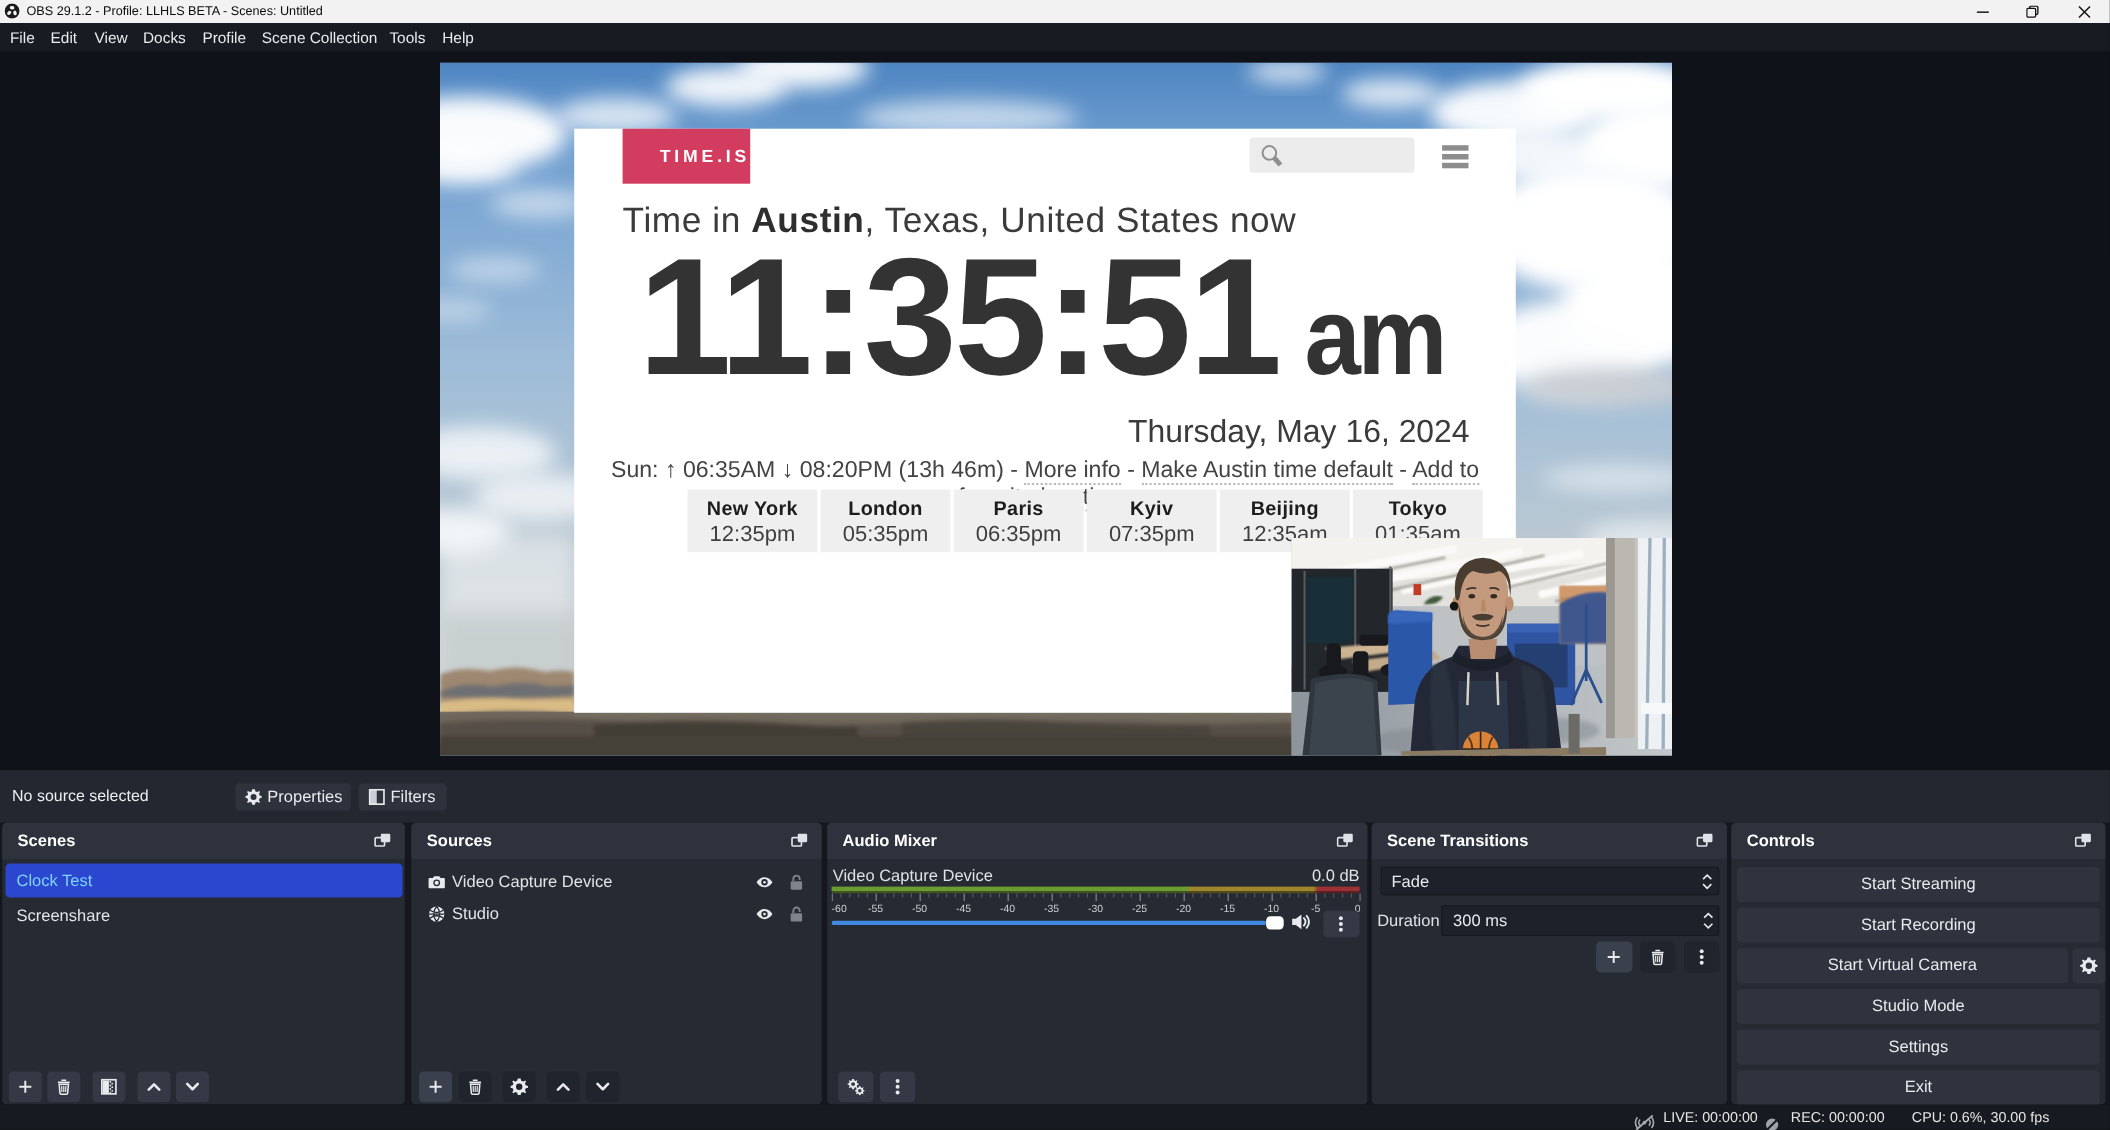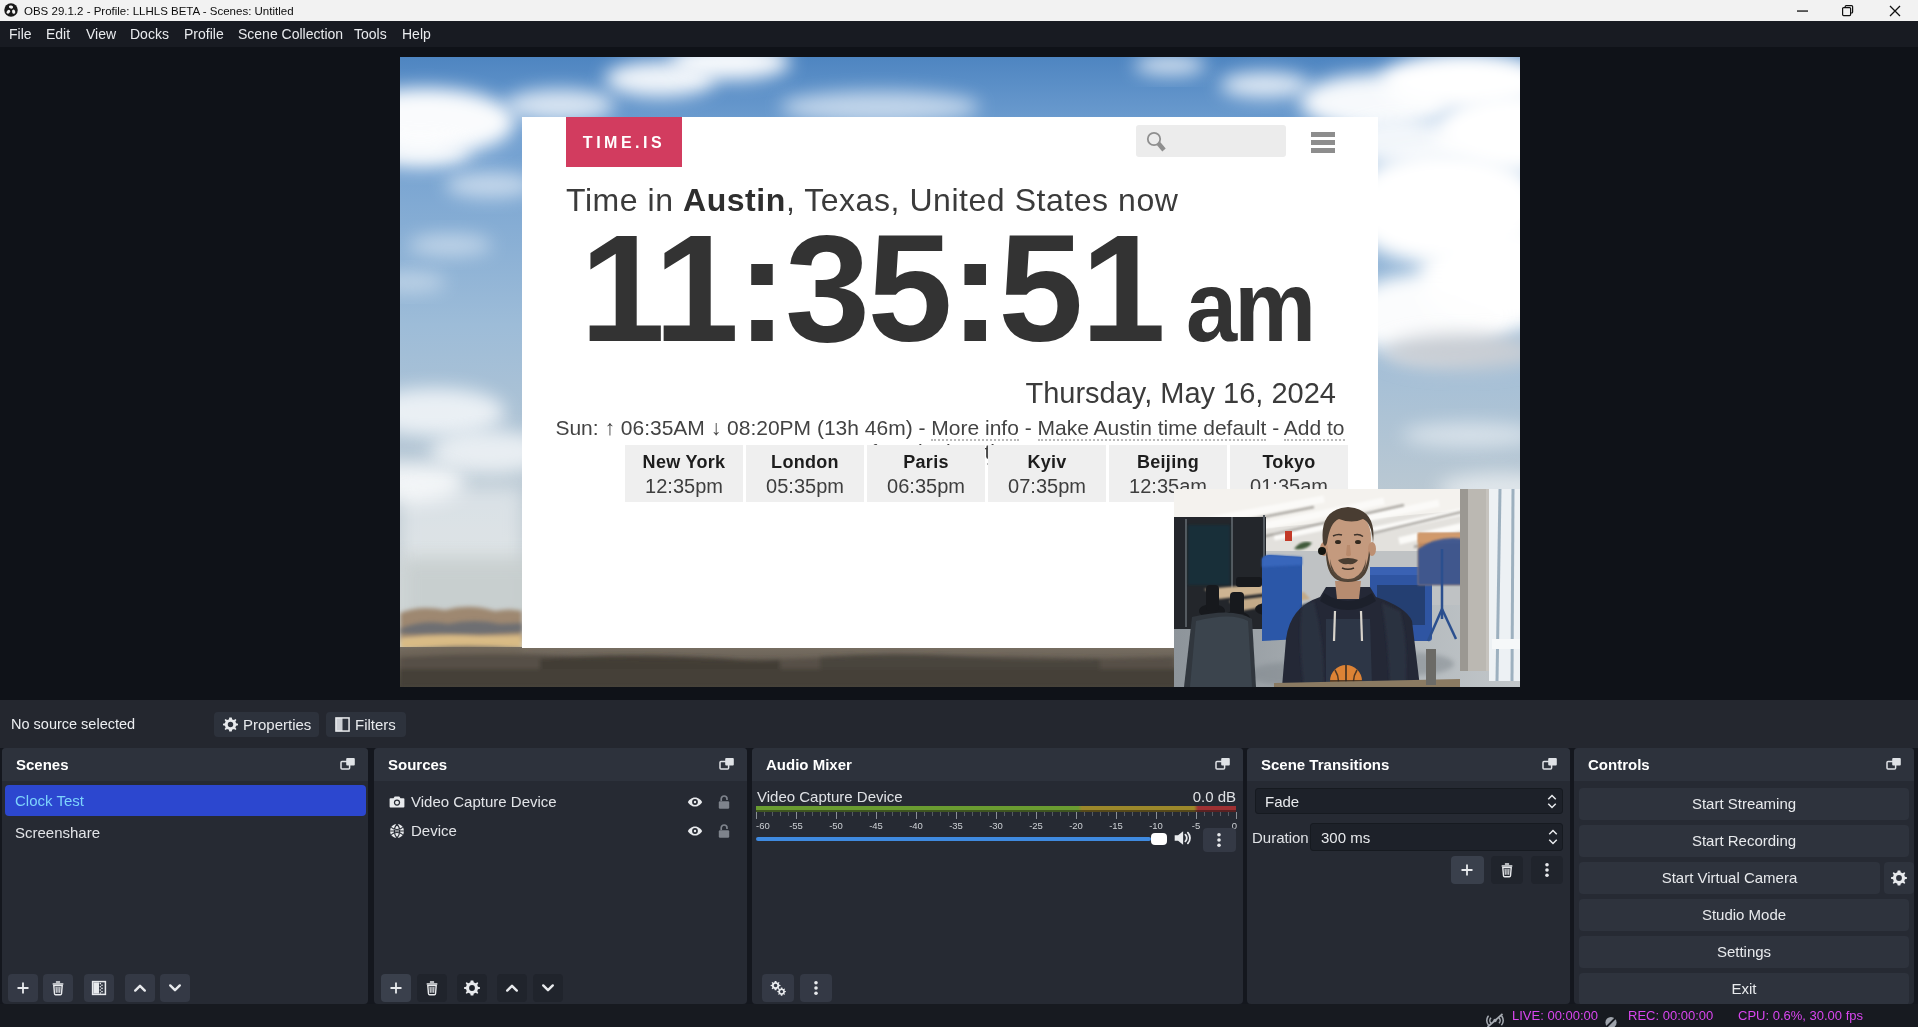--- a/index.html
+++ b/index.html
@@ -12,21 +12,21 @@
   #titletext { left:24px; top:0; height:21px; line-height:22px; font-size:11.5px; }
   
   #menubar { left:0; top:21px; width:1918px; height:26px; background:#181b22; }
   .menuitem { position:absolute; top:0; height:26px; line-height:27px; font-size:14px; color:#e9ebee; }
   
   #preview { left:0; top:47px; width:1918px; height:653px; background:#0f1218; }
   #video { left:400px; top:10px; width:1120px; height:630px; overflow:hidden; background:#7ea7cc; }
   
   #card { left:122px; top:60px; width:856px; height:531px; background:#ffffff; }
   #tlogo { left:44px; top:0px; width:116px; height:50px; background:#d23c5f; color:#fff;
-     text-align:center; line-height:51px; font-size:16px; font-weight:bold; letter-spacing:3.5px; }
+     text-align:right; line-height:51px; font-size:16px; font-weight:bold; letter-spacing:3.5px; }
   #searchbox { left:614px; top:8px; width:150px; height:32px; background:#ececec; border-radius:3px; }
   #heading { left:44px; top:65px; width:800px; font-size:32px; color:#3b3b3b; letter-spacing:0.55px; }
   #bigtime { left:58px; top:117px; width:740px; height:125px; color:#333333; }
   #dateline { left:300px; top:260px; width:514px; text-align:right; font-size:29px; color:#3b3b3b; }
   #sunline { left:0px; top:299px; width:856px; text-align:center; font-size:21px; color:#434343; }
   .citybox { position:absolute; top:328px; width:118px; height:57px; background:#efefef; text-align:center; }
   .cityname { font-size:18px; font-weight:bold; color:#1d1d1d; margin-top:7px; letter-spacing:0.3px;}
   .citytime { font-size:20px; color:#3e3e3e; margin-top:2px; }
   
   #srcbar { left:0; top:700px; width:1918px; height:48px; background:#24272f; }
@@ -40,21 +40,21 @@
   .ptitle { position:absolute; left:14px; top:0; height:33px; line-height:34px;
      font-size:15px; font-weight:bold; color:#ffffff; }
   .popout { position:absolute; top:9px; }
   .sbtn { position:absolute; border-radius:4px; background:#343945; }
   .sbtn.dis { background:#20242c; }
   .sbtn.lit { background:#3a404c; }
   .srow { position:absolute; left:0; width:100%; height:29px; color:#e2e4e8; font-size:15px; }
   .ctlbtn { position:absolute; left:5px; width:330px; height:32px; background:#2e333d; border-radius:4px;
      color:#e8eaed; font-size:15px; text-align:center; line-height:32px; }
   
-  #statusbar { left:0; top:1004px; width:1918px; height:23px; background:#171a20; color:#d946ef; font-size:13px; }
+  #statusbar { left:0; top:1004px; width:1918px; height:23px; background:#171a20; color:#e5e5e5; font-size:13px; }
   .sitem { position:absolute; top:0; height:23px; line-height:24px; }
 </style>
 </head>
 <body>
 <div id="stage">
 
 <div class="abs" id="titlebar">
   <svg class="abs" style="left:4px;top:3px" width="14" height="14" viewBox="0 0 17 17">
     <circle cx="8.5" cy="8.5" r="8.2" fill="#1a1a1a"></circle>
     <g fill="#f4f4f4">
@@ -501,21 +501,21 @@
             <use href="#i-eye"></use>
           </svg>
       <svg class="abs" style="left:342px;top:7px" width="16" height="16" viewBox="0 0 16 16">
             <use href="#i-lock"></use>
           </svg>
     </div>
     <div class="srow" style="top:68px">
       <svg class="abs" style="left:15px;top:7px" width="16" height="16" viewBox="0 0 16 16">
             <use href="#i-globe"></use>
           </svg>
-      <div class="abs" style="left:37px;top:0;height:29px;line-height:30px">Device</div>
+      <div class="abs" style="left:37px;top:0;height:29px;line-height:30px">Studio</div>
       <svg class="abs" style="left:313px;top:7px" width="16" height="16" viewBox="0 0 16 16">
             <use href="#i-eye"></use>
           </svg>
       <svg class="abs" style="left:342px;top:7px" width="16" height="16" viewBox="0 0 16 16">
             <use href="#i-lock"></use>
           </svg>
     </div>
     <div class="sbtn lit" style="left:7px;top:226px;width:30px;height:28px"><svg style="margin:6px 0 0 7px" width="16" height="16" viewBox="0 0 16 16">
             <use href="#i-plus"></use>
           </svg></div>

